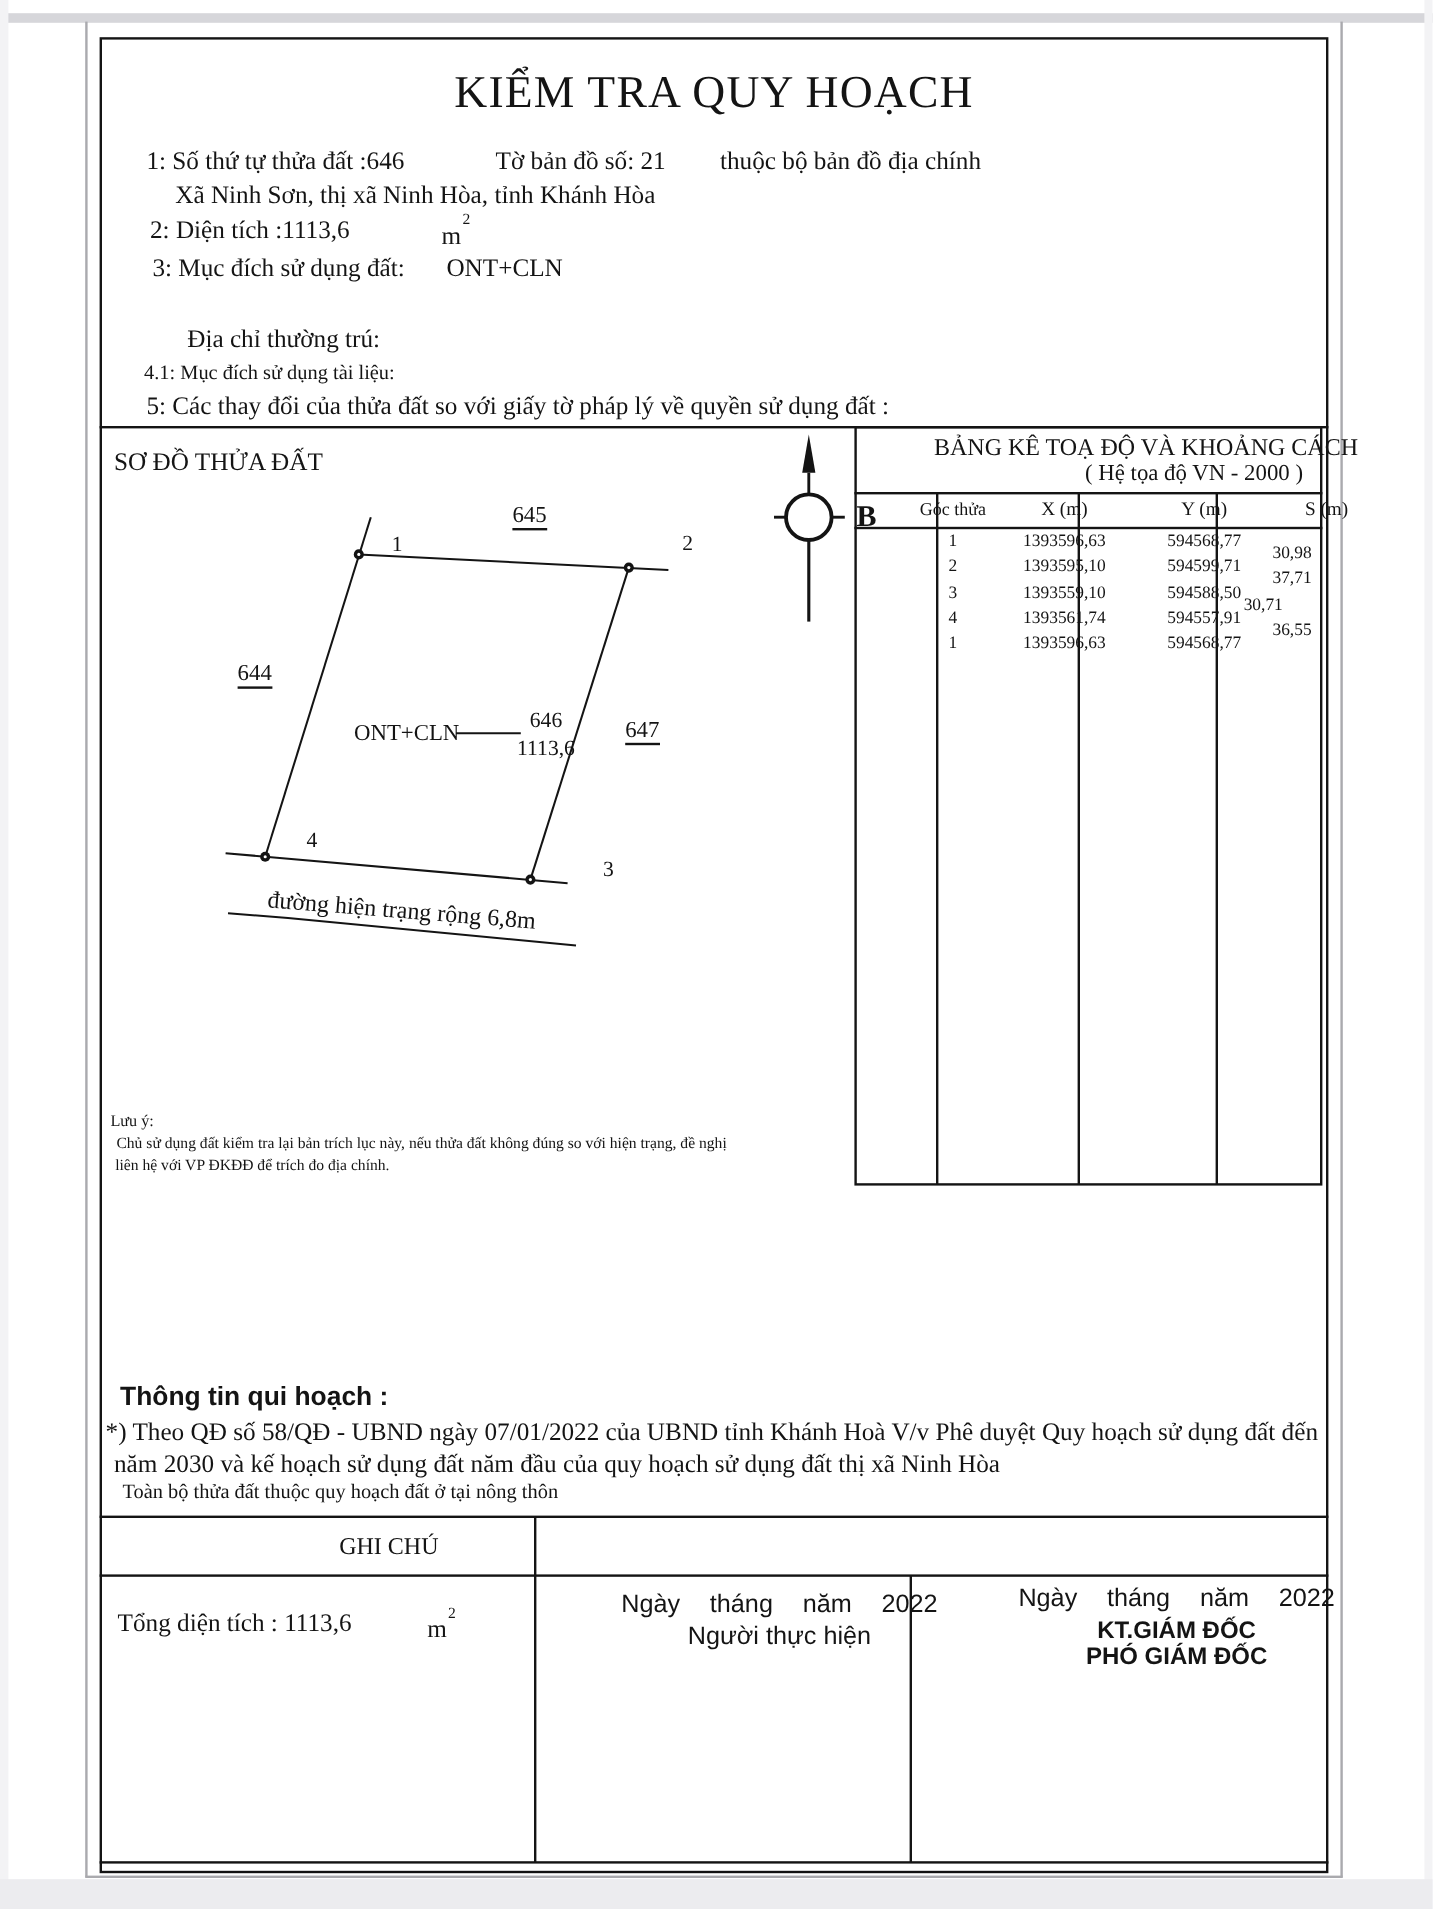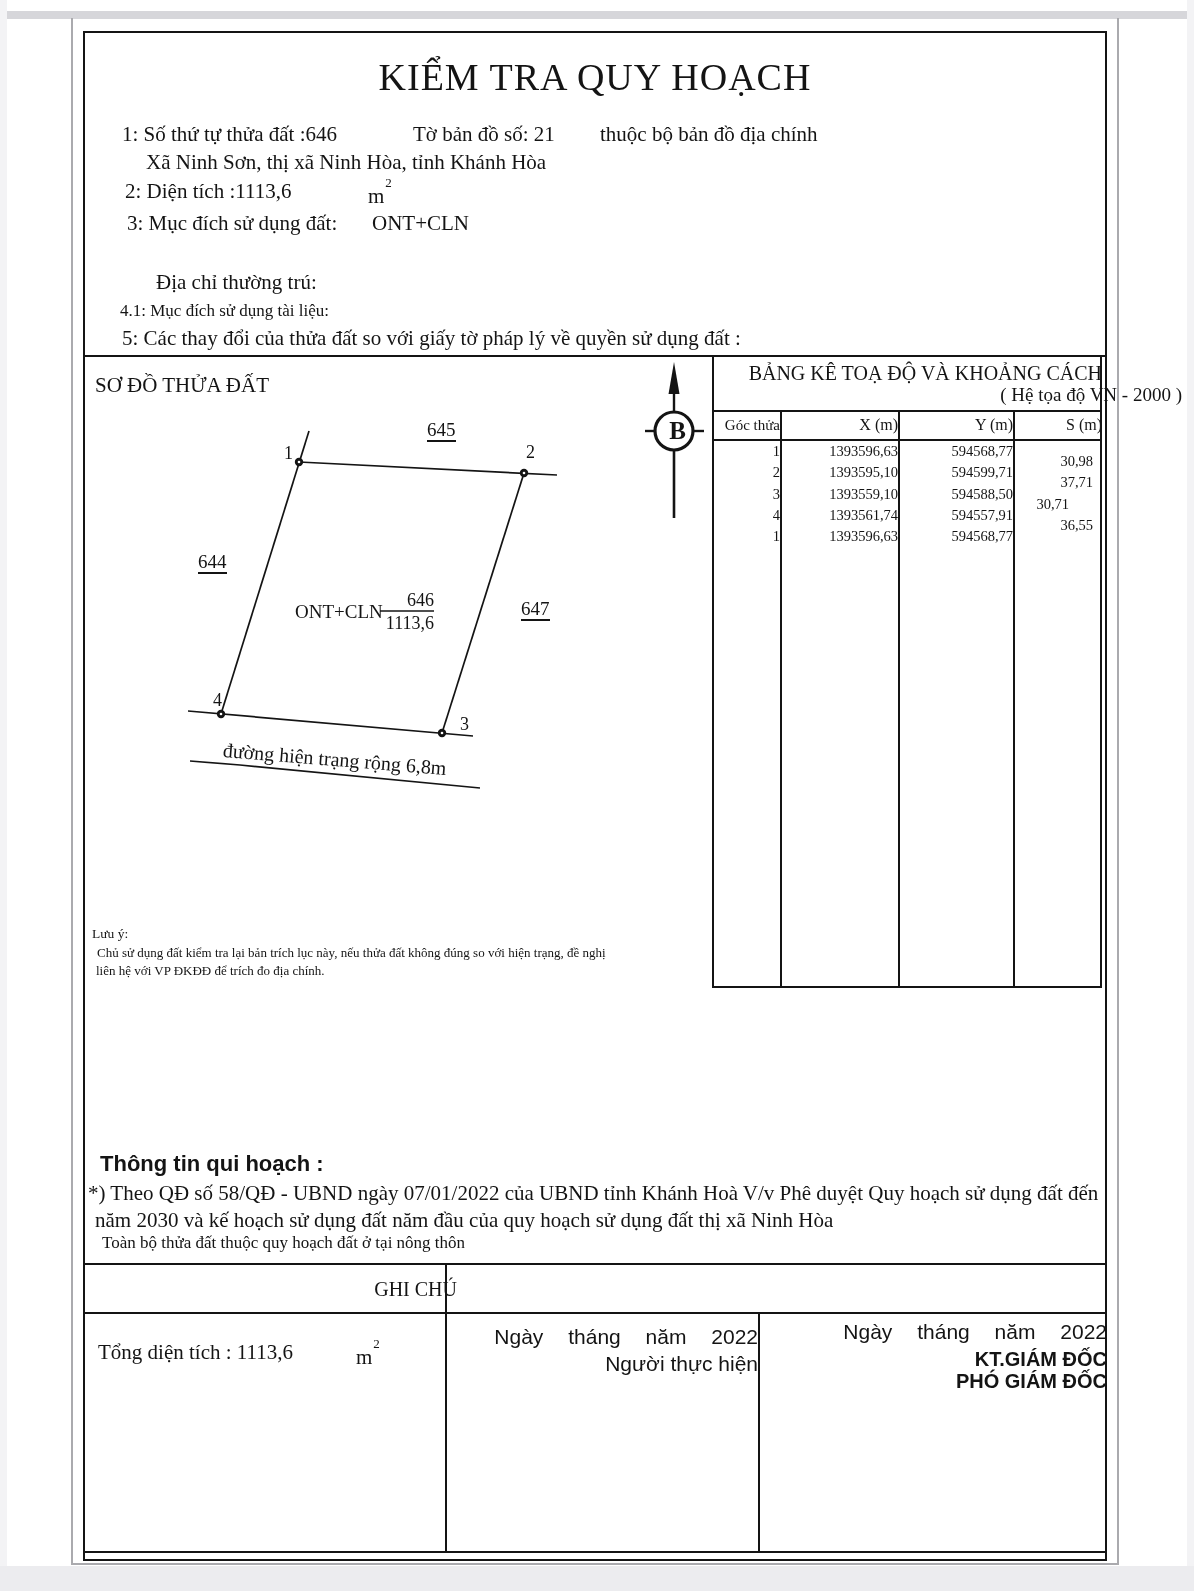--- a/index.html
+++ b/index.html
@@ -5,21 +5,21 @@
   html,body{margin:0;padding:0;background:#ffffff;}
   #page{position:relative;width:1194px;height:1591px;background:#ffffff;overflow:hidden;
         font-family:"Liberation Serif",serif;color:#141414;}
   .abs{position:absolute;}
   .t{position:absolute;white-space:nowrap;color:#141414;}
   .serif{font-family:"Liberation Serif",serif;}
   .sans{font-family:"Liberation Sans",sans-serif;}
   .hline{position:absolute;background:#141414;}
   .vline{position:absolute;background:#141414;}
   .u{border-bottom:2px solid #141414;padding-bottom:0px;}
-  .ctr{text-align:right;}
+  .ctr{text-align:center;padding-left:48px;}
   .datecell{word-spacing:19px;}
   sup.sq{font-size:13px;position:relative;top:-8px;left:1px;}
   svg{position:absolute;left:0;top:0;}
 </style>
 </head>
 <body>
 
 <div id="page">
 
   <div class="abs" style="left:0;top:11px;width:1194px;height:8px;background:#d6d6da;"></div>

